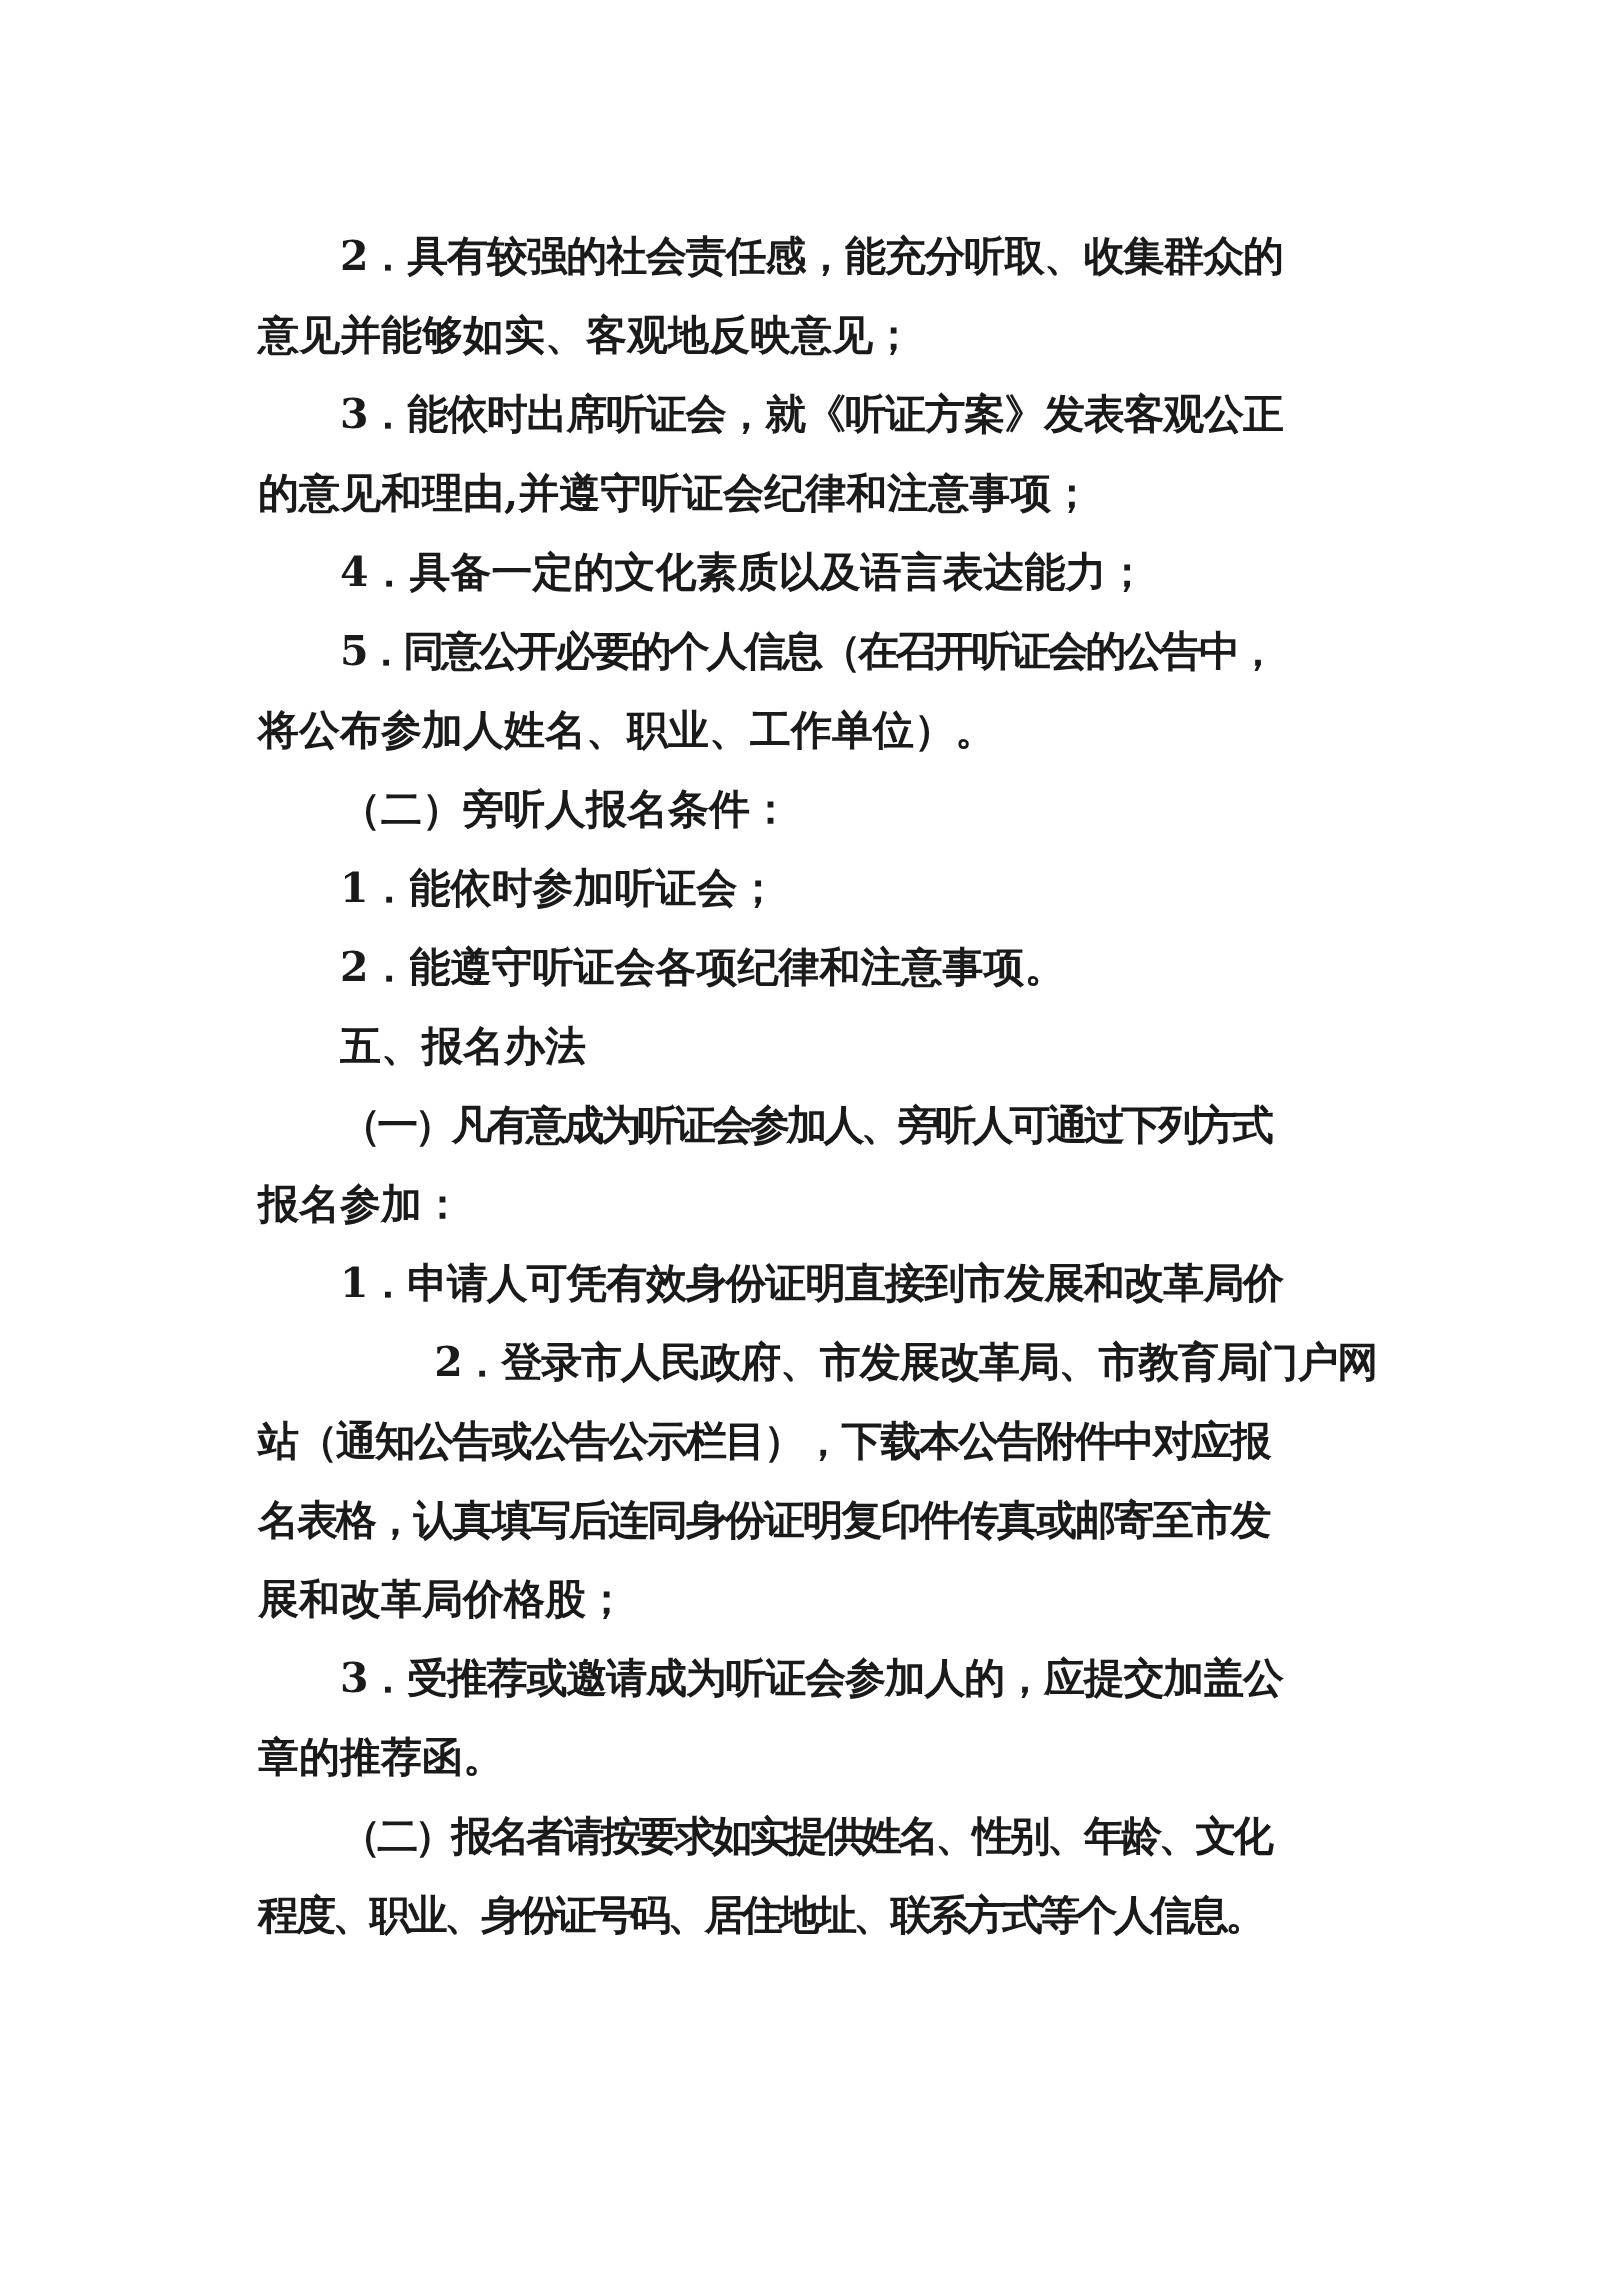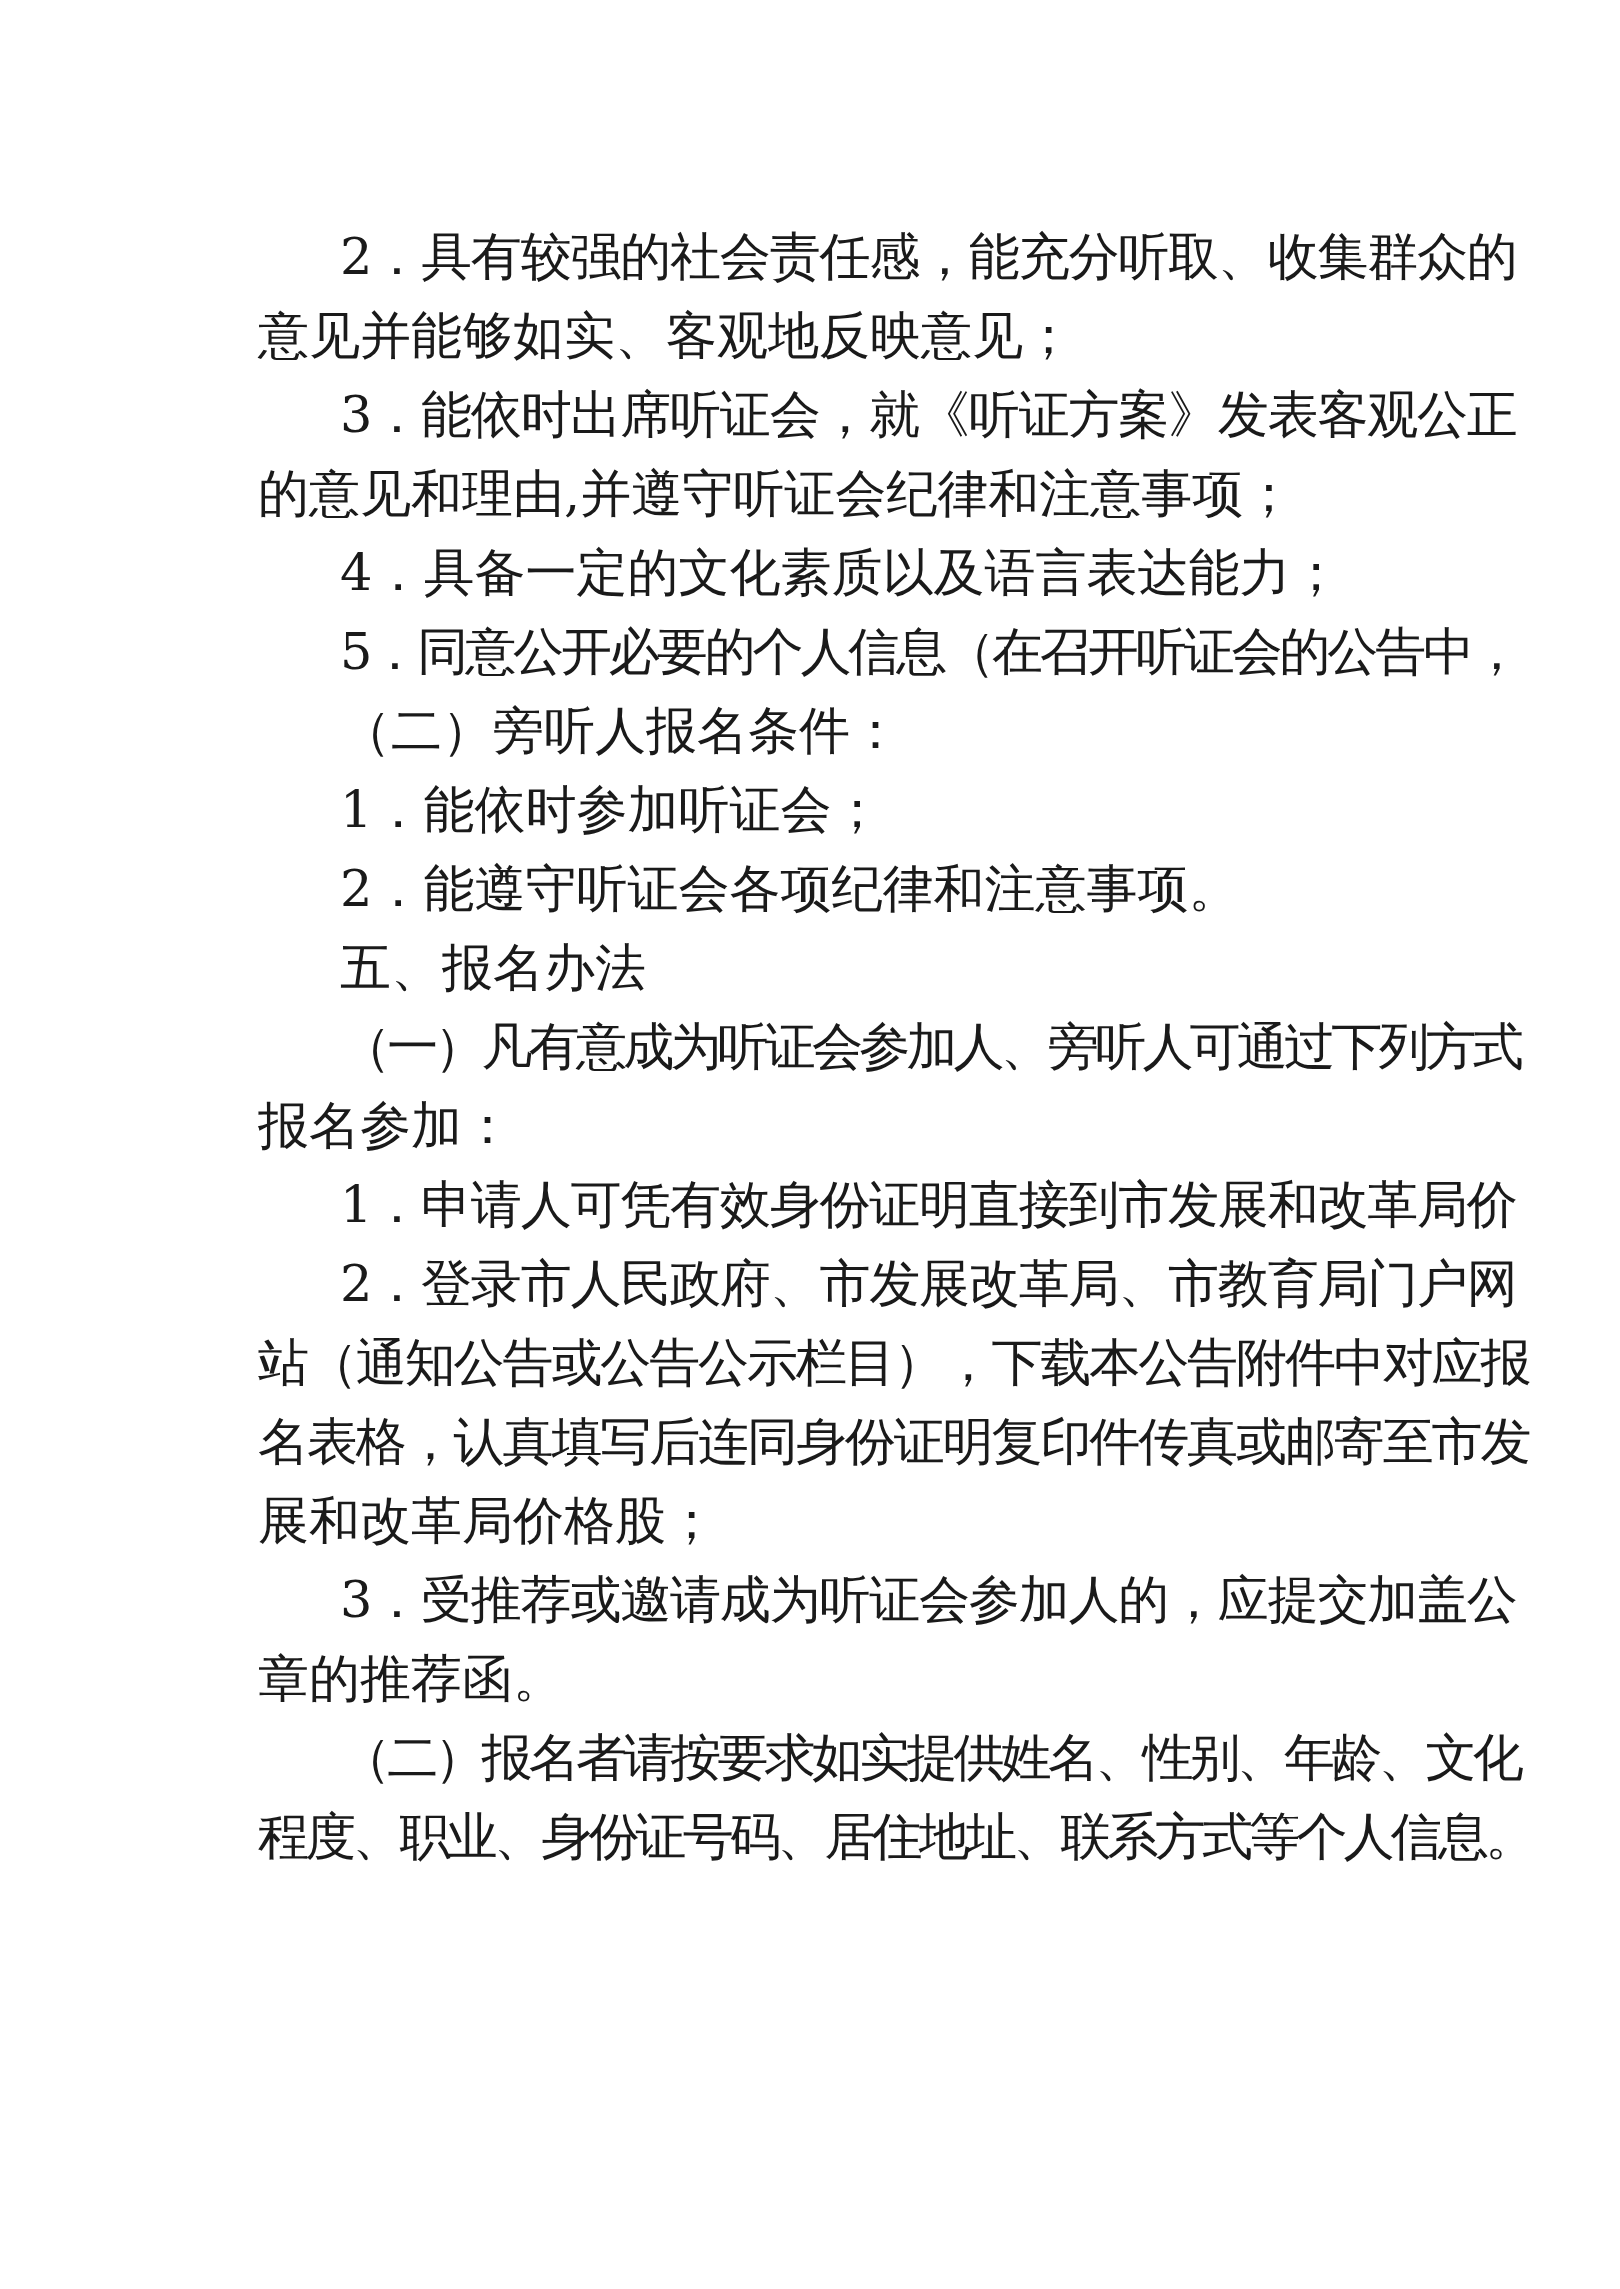--- a/index.html
+++ b/index.html
@@ -16,22 +16,22 @@
   }
   .text-block {
     position: absolute;
     left: 258px;
     top: 217px;
     width: 1119px;
   }
   .line {
     height: 79px;
     line-height: 79px;
-    font-size: 51px;
-    font-weight: normal;
+    font-size: 41px;
+    font-weight: bold;
     color: #1a1a1a;
     white-space: nowrap;
     overflow: visible;
   }
   .line.indent {
     padding-left: 82px;
   }
   .line span {
     display: inline-block;
   }
@@ -40,20 +40,21 @@
 <body>
 
 <div class="page" style="background: rgb(255, 255, 255);">
   <div class="text-block" id="text-block">
       <div class="line indent" style="color: rgb(26, 26, 26);"><span style="letter-spacing: -1.2px;">2．具有较强的社会责任感，能充分听取、收集群众的</span></div>
       <div class="line" style="color: rgb(26, 26, 26);"><span>意见并能够如实、客观地反映意见；</span></div>
       <div class="line indent" style="color: rgb(26, 26, 26);"><span style="letter-spacing: -1.2px;">3．能依时出席听证会，就《听证方案》发表客观公正</span></div>
       <div class="line" style="color: rgb(26, 26, 26);"><span>的意见和理由,并遵守听证会纪律和注意事项；</span></div>
       <div class="line indent" style="color: rgb(26, 26, 26);"><span>4．具备一定的文化素质以及语言表达能力；</span></div>
       <div class="line indent" style="color: rgb(26, 26, 26);"><span style="letter-spacing: -3.1px;">5．同意公开必要的个人信息（在召开听证会的公告中，</span></div>
+      <div class="line" style="color: rgb(26, 26, 26);"><span>将公布参加人姓名、职业、工作单位）。</span></div>
       <div class="line indent" style="color: rgb(26, 26, 26);"><span>（二）旁听人报名条件：</span></div>
       <div class="line indent" style="color: rgb(26, 26, 26);"><span>1．能依时参加听证会；</span></div>
       <div class="line indent" style="color: rgb(26, 26, 26);"><span>2．能遵守听证会各项纪律和注意事项。</span></div>
       <div class="line indent" style="color: rgb(26, 26, 26);"><span>五、报名办法</span></div>
       <div class="line indent" style="color: rgb(26, 26, 26);"><span style="letter-spacing: -3.8px;">（一）凡有意成为听证会参加人、旁听人可通过下列方式</span></div>
       <div class="line" style="color: rgb(26, 26, 26);"><span>报名参加：</span></div>
       <div class="line indent" style="color: rgb(26, 26, 26);"><span style="letter-spacing: -1.2px;">1．申请人可凭有效身份证明直接到市发展和改革局价</span></div>
       <div class="line indent" style="color: rgb(26, 26, 26); text-align: right;"><span style="letter-spacing: -1.2px;">2．登录市人民政府、市发展改革局、市教育局门户网</span></div>
       <div class="line" style="color: rgb(26, 26, 26);"><span style="letter-spacing: -2.1px;">站（通知公告或公告公示栏目），下载本公告附件中对应报</span></div>
       <div class="line" style="color: rgb(26, 26, 26);"><span style="letter-spacing: -2.1px;">名表格，认真填写后连同身份证明复印件传真或邮寄至市发</span></div>

